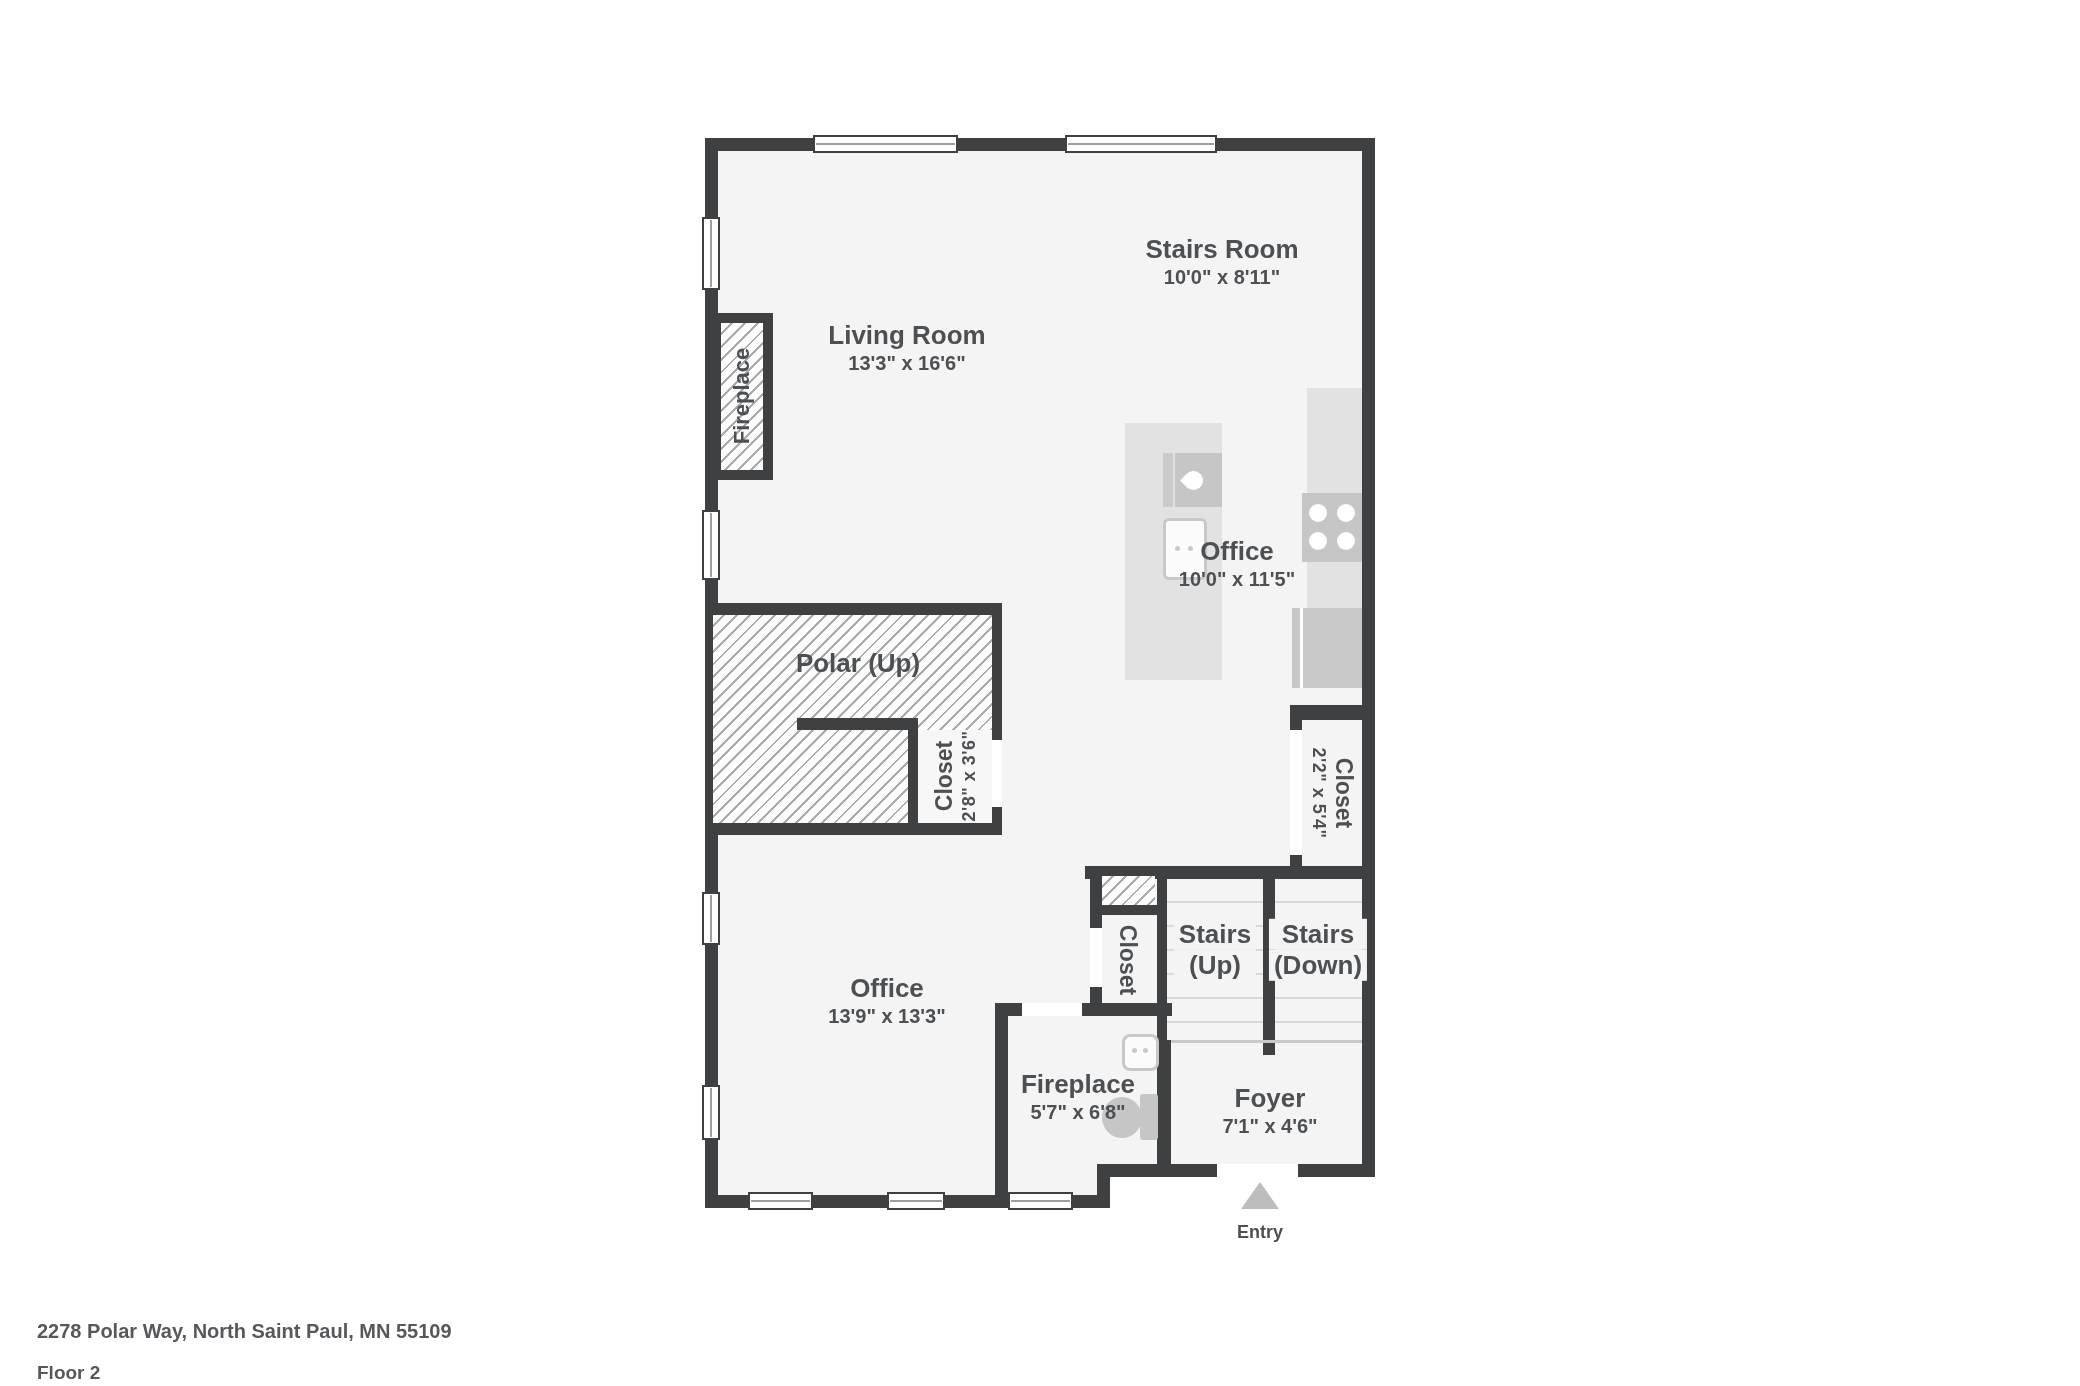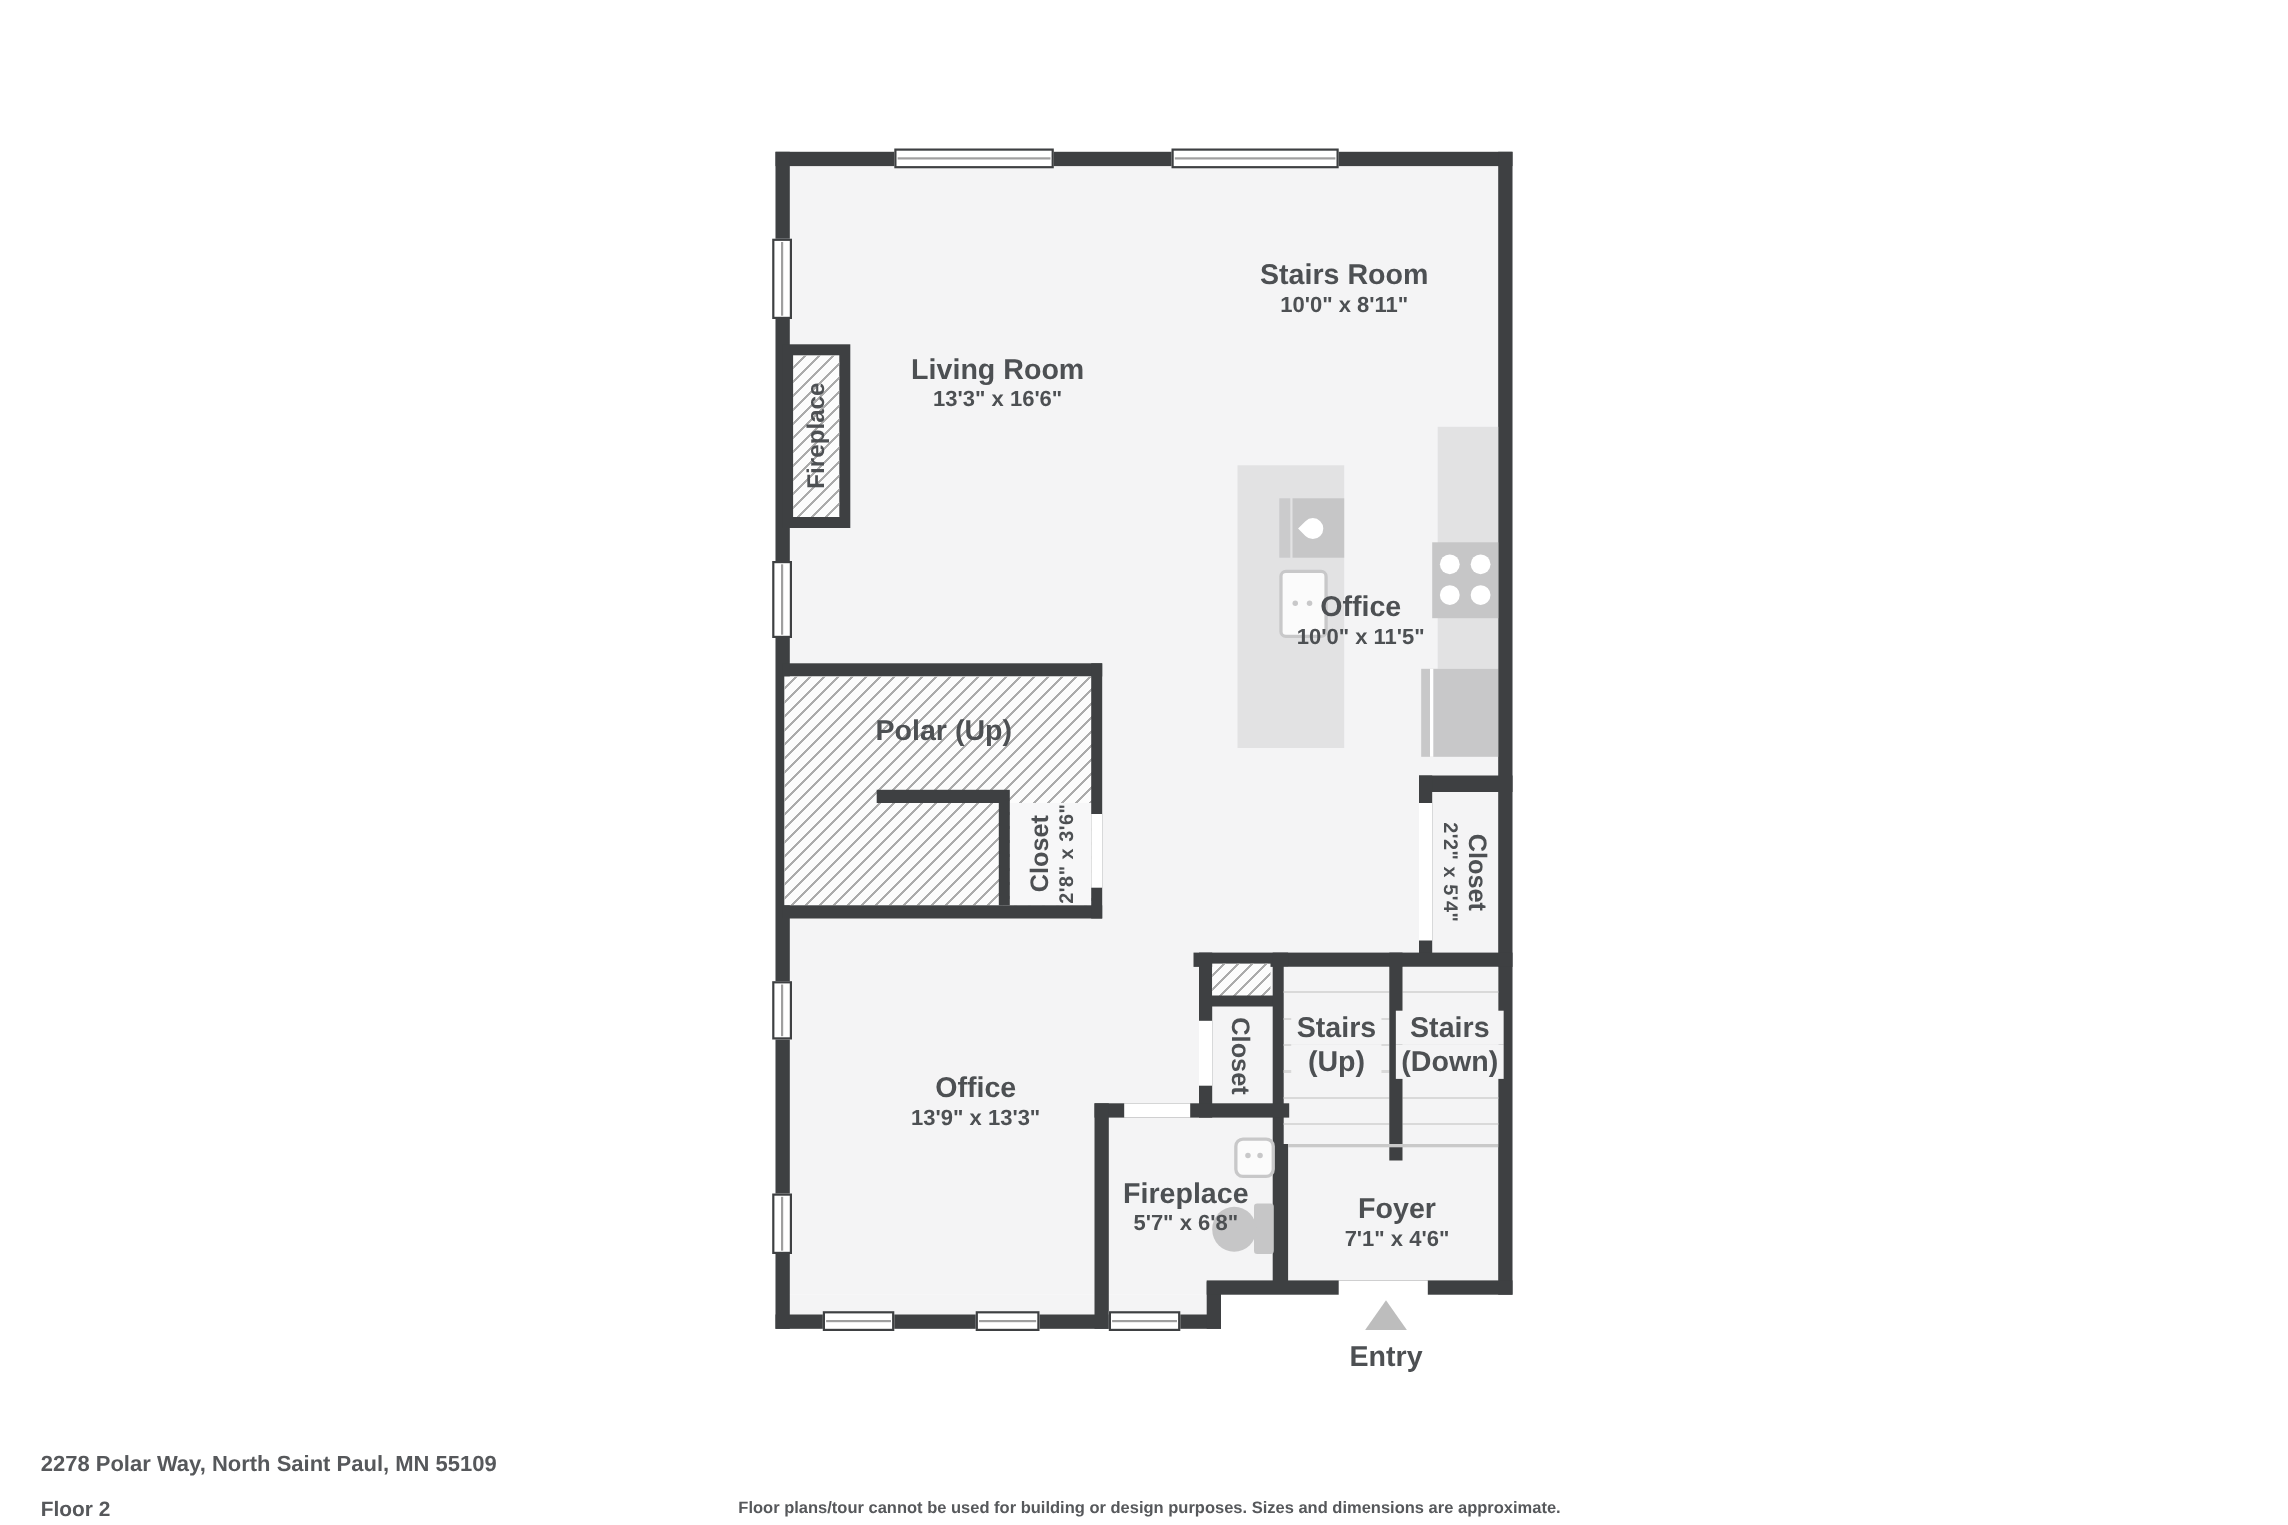--- a/index.html
+++ b/index.html
@@ -22,21 +22,21 @@
   .fix{position:absolute;}
   .label{position:absolute;transform:translate(-50%,-50%);text-align:center;white-space:nowrap;line-height:1.2;}
   .label.rot-ccw{transform:translate(-50%,-50%) rotate(-90deg);}
   .label.rot-cw{transform:translate(-50%,-50%) rotate(90deg);}
   .rname{font-size:26px;font-weight:700;color:var(--text);}
   .rdims{font-size:20px;font-weight:700;color:var(--text);}
   .sm .rname{font-size:23px;}
   .sm .rdims{font-size:18px;letter-spacing:.5px;}
   .onstairs{background:var(--floor);padding:0 5px;}
   .fireplace-label{font-size:22px;font-weight:700;color:var(--text);}
-  .entry-label{font-size:26px;font-weight:700;color:var(--text);text-align:center;}
+  .entry-label{font-size:18px;font-weight:700;color:var(--text);text-align:center;}
   .address{position:absolute;left:37px;top:1320px;font-size:20px;font-weight:700;color:var(--muted);}
   .floorno{position:absolute;left:37px;top:1362px;font-size:19px;font-weight:700;color:var(--muted);}
   .disclaimer{position:absolute;left:1045px;top:1362px;transform:translateX(-50%);font-size:15px;font-weight:700;color:var(--muted);white-space:nowrap;}
   .burner{position:absolute;width:18px;height:18px;border-radius:50%;background:#fff;}
   .dot{position:absolute;width:5px;height:5px;border-radius:50%;background:var(--fixline);}
   .drop{position:absolute;width:19px;height:19px;background:#fff;border-radius:50% 50% 50% 0;transform:rotate(45deg);}
   .tri-up{position:absolute;width:0;height:0;border-left:19px solid transparent;border-right:19px solid transparent;border-bottom:27px solid var(--arrow);}
 </style>
 </head>
 <body>
@@ -171,15 +171,14 @@
   </div>
   <div class="label rot-ccw" style="left:742px;top:396px;">
     <div class="fireplace-label">Fireplace</div>
   </div>
   <div class="label" style="left:1260px;top:1233px;">
     <div class="entry-label">Entry</div>
   </div>
 
   <div class="address">2278 Polar Way, North Saint Paul, MN 55109</div>
   <div class="floorno">Floor 2</div>
-  <div class="disclaimer">Floor plans/tour cannot be used for building or design purposes. Sizes and dimensions are approximate.</div>
 
 </div>
 
 </body></html>

